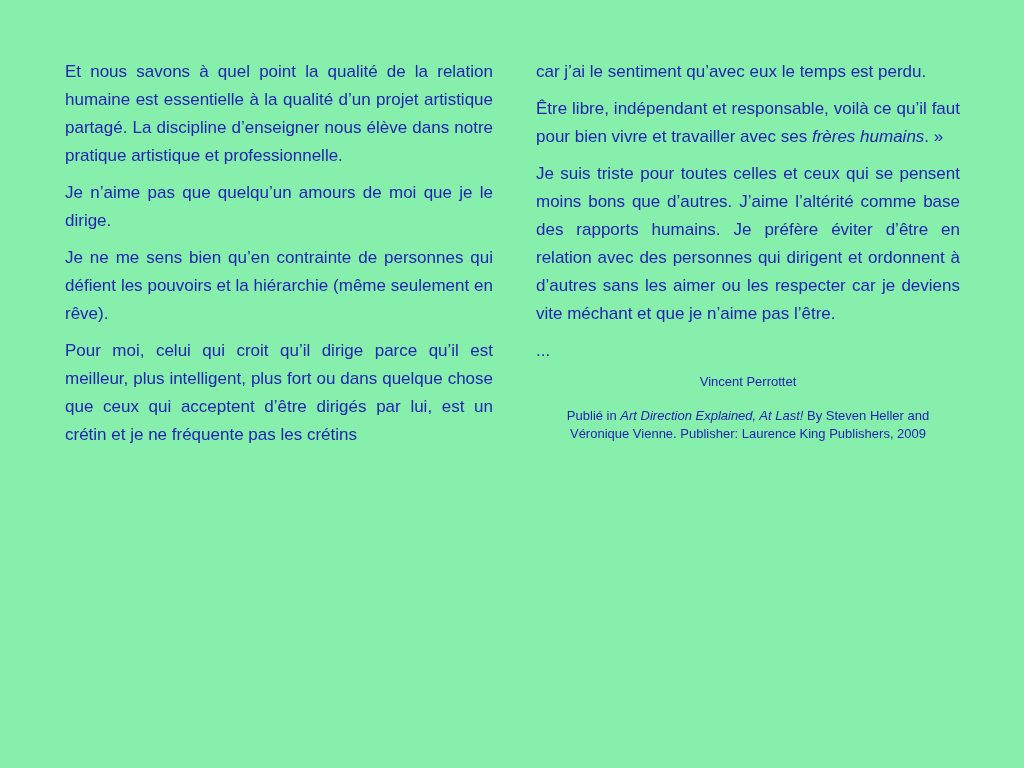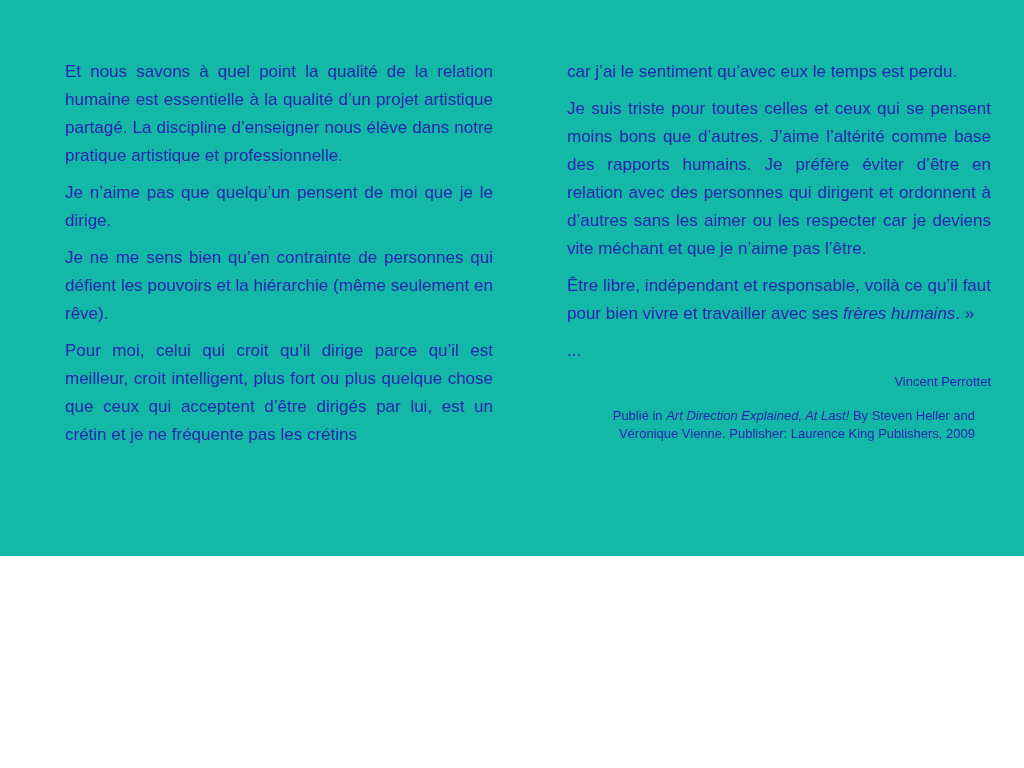--- a/index.html
+++ b/index.html
@@ -3,78 +3,78 @@
 <meta charset="utf-8">
 <style>
   html, body {
     margin: 0;
     padding: 0;
     background: #ffffff;
   }
   .page {
     position: relative;
     width: 1024px;
-    height: 556px;
-    background: #14b8a6;
+    height: 768px;
+    background: #86efac;
     overflow: hidden;
     font-family: "Liberation Sans", sans-serif;
   }
   .col {
     position: absolute;
     top: 58px;
     color: #2424b2;
     font-size: 17px;
     line-height: 28px;
     font-weight: 500;
     text-align: justify;
   }
   .col-left {
     left: 65px;
     width: 428px;
   }
   .col-right {
-    left: 567px;
+    left: 536px;
     width: 424px;
   }
   .para {
     margin: 0 0 9px 0;
   }
   .ellipsis-line {
     margin: 0 0 4px 0;
     text-align: left;
   }
   .small {
     font-size: 13px;
     line-height: 18px;
-    text-align: right;
+    text-align: center;
   }
   .signature {
     margin: 8px 0 8px 0;
   }
   .publication {
     margin: 16px;
   }
   em {
     font-style: italic;
   }
 </style>
 </head>
 <body>
 
 <div class="page">
 
   <div class="col col-left">
     <p class="para">Et nous savons à quel point la qualité de la relation humaine est essentielle à la qualité d’un projet artistique partagé. La discipline d’enseigner nous élève dans notre pratique artistique et professionnelle.</p>
-    <p class="para">Je n’aime pas que quelqu’un pensent de moi que je le dirige.</p>
+    <p class="para">Je n’aime pas que quelqu’un amours de moi que je le dirige.</p>
     <p class="para">Je ne me sens bien qu’en contrainte de personnes qui défient les pouvoirs et la hiérarchie (même seulement en rêve).</p>
-    <p class="para">Pour moi, celui qui croit qu’il dirige parce qu’il est meilleur, croit intelligent, plus fort ou plus quelque chose que ceux qui acceptent d’être dirigés par lui, est un crétin et je ne fréquente pas les crétins</p>
+    <p class="para">Pour moi, celui qui croit qu’il dirige parce qu’il est meilleur, plus intelligent, plus fort ou dans quelque chose que ceux qui acceptent d’être dirigés par lui, est un crétin et je ne fréquente pas les crétins</p>
   </div>
 
   <div class="col col-right">
     <p class="para">car j’ai le sentiment qu’avec eux le temps est perdu.</p>
+    <p class="para"><span>Être libre, indépendant et responsable, voilà ce qu’il faut pour bien vivre et travailler avec ses </span><em>frères humains</em><span>. »</span></p>
     <p class="para">Je suis triste pour toutes celles et ceux qui se pensent moins bons que d’autres. J’aime l’altérité comme base des rapports humains. Je préfère éviter d’être en relation avec des personnes qui dirigent et ordonnent à d’autres sans les aimer ou les respecter car je deviens vite méchant et que je n’aime pas l’être.</p>
-    <p class="para"><span>Être libre, indépendant et responsable, voilà ce qu’il faut pour bien vivre et travailler avec ses </span><em>frères humains</em><span>. »</span></p>
     <p class="para ellipsis-line">...</p>
     <p class="small signature">Vincent Perrottet</p>
     <p class="small publication"><span>Publié in </span><em>Art Direction Explained, At Last!</em><span> By Steven Heller and Véronique Vienne. Publisher: Laurence King Publishers, 2009</span></p>
   </div>
 
 </div>
 
 </body></html>

